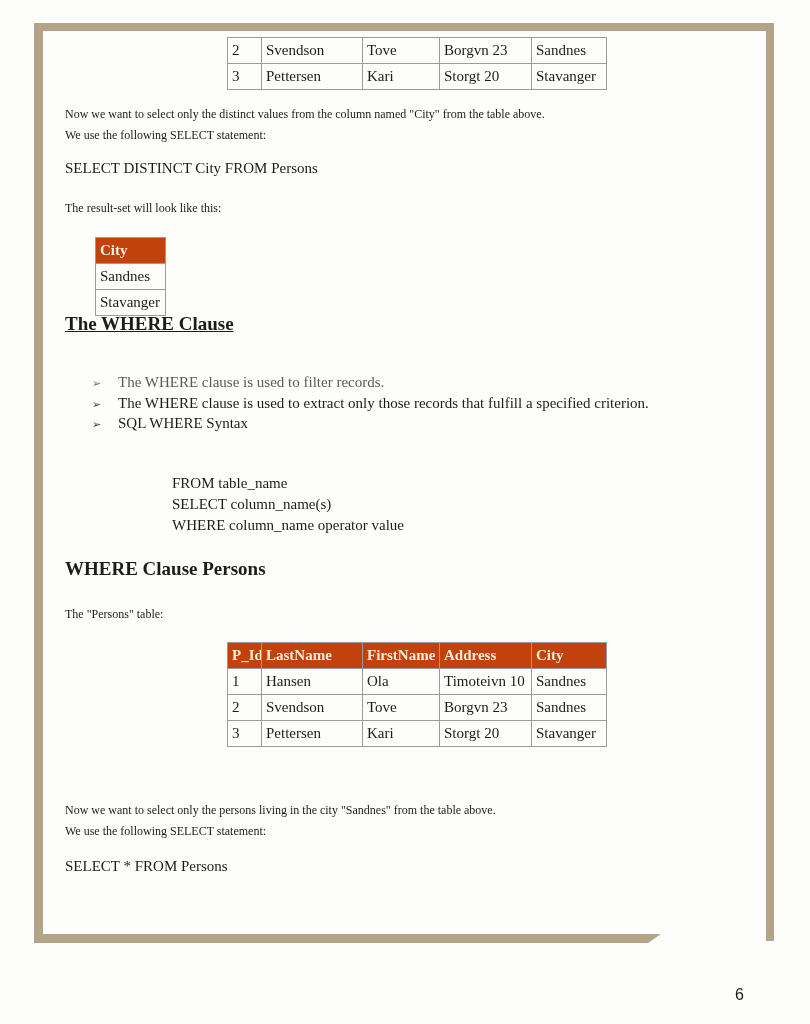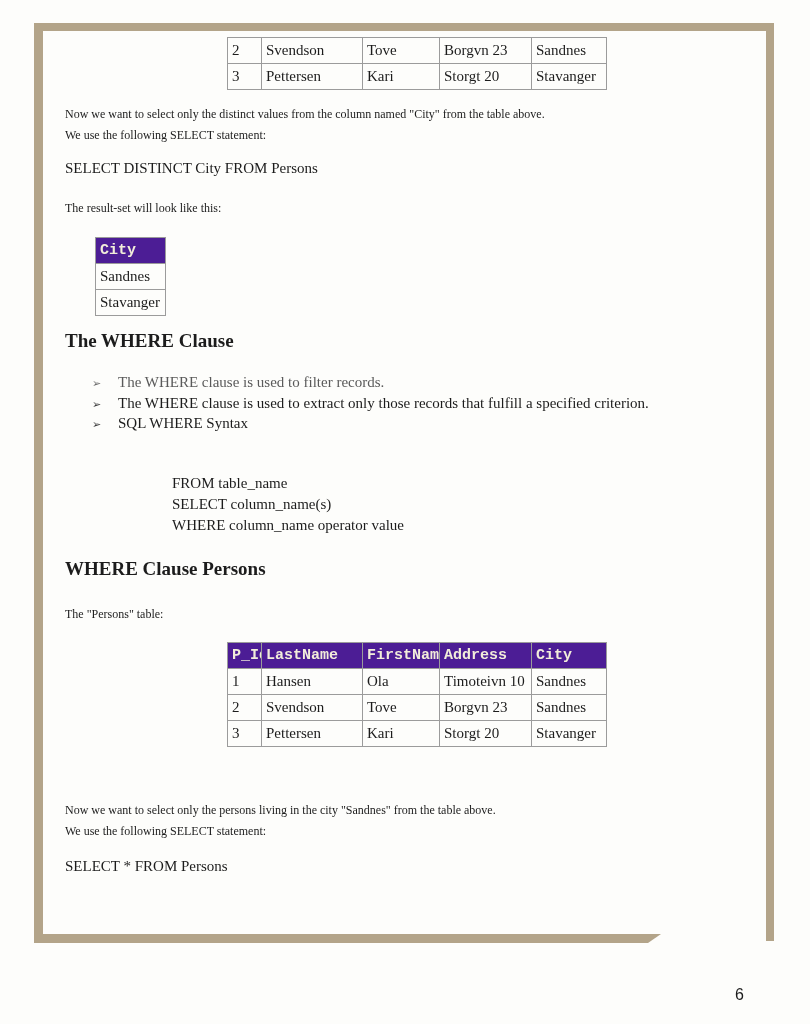--- a/index.html
+++ b/index.html
@@ -44,24 +44,23 @@
   table.dtable td, table.dtable th {
     border:1px solid #9b9b9b;
     padding:1px 5px 1px 4px;
     height:23px;
     text-align:left;
     vertical-align:middle;
     overflow:hidden;
     white-space:nowrap;
   }
   table.dtable th {
-    background:#4c1d95;
+    background:#c2410c;
     color:#f2edda;
     font-weight:bold;
-    font-family:Liberation Mono, monospace;
   }
 
   .page-number {
     font-family:"Liberation Sans", sans-serif;
     font-size:16px; color:#1c1c1c;
   }
 </style>
 </head>
 <body>
 
@@ -119,21 +118,21 @@
     <tbody>
       <tr>
         <td>Sandnes</td>
       </tr>
       <tr>
         <td>Stavanger</td>
       </tr>
     </tbody>
   </table>
 
-  <h2 class="doc-heading abs" style="left:65px; top:330px;">The WHERE Clause</h2>
+  <h2 class="doc-heading abs" style="left:65px; top:313px;text-decoration:underline;">The WHERE Clause</h2>
 
   <ul class="arrow-list abs" style="left:92px; top:374px;">
     <li class="muted">
       <span class="marker">➢</span>
       <span>The WHERE clause is used to filter records.</span>
     </li>
     <li>
       <span class="marker">➢</span>
       <span>The WHERE clause is used to extract only those records that fulfill a specified criterion.</span>
     </li>

